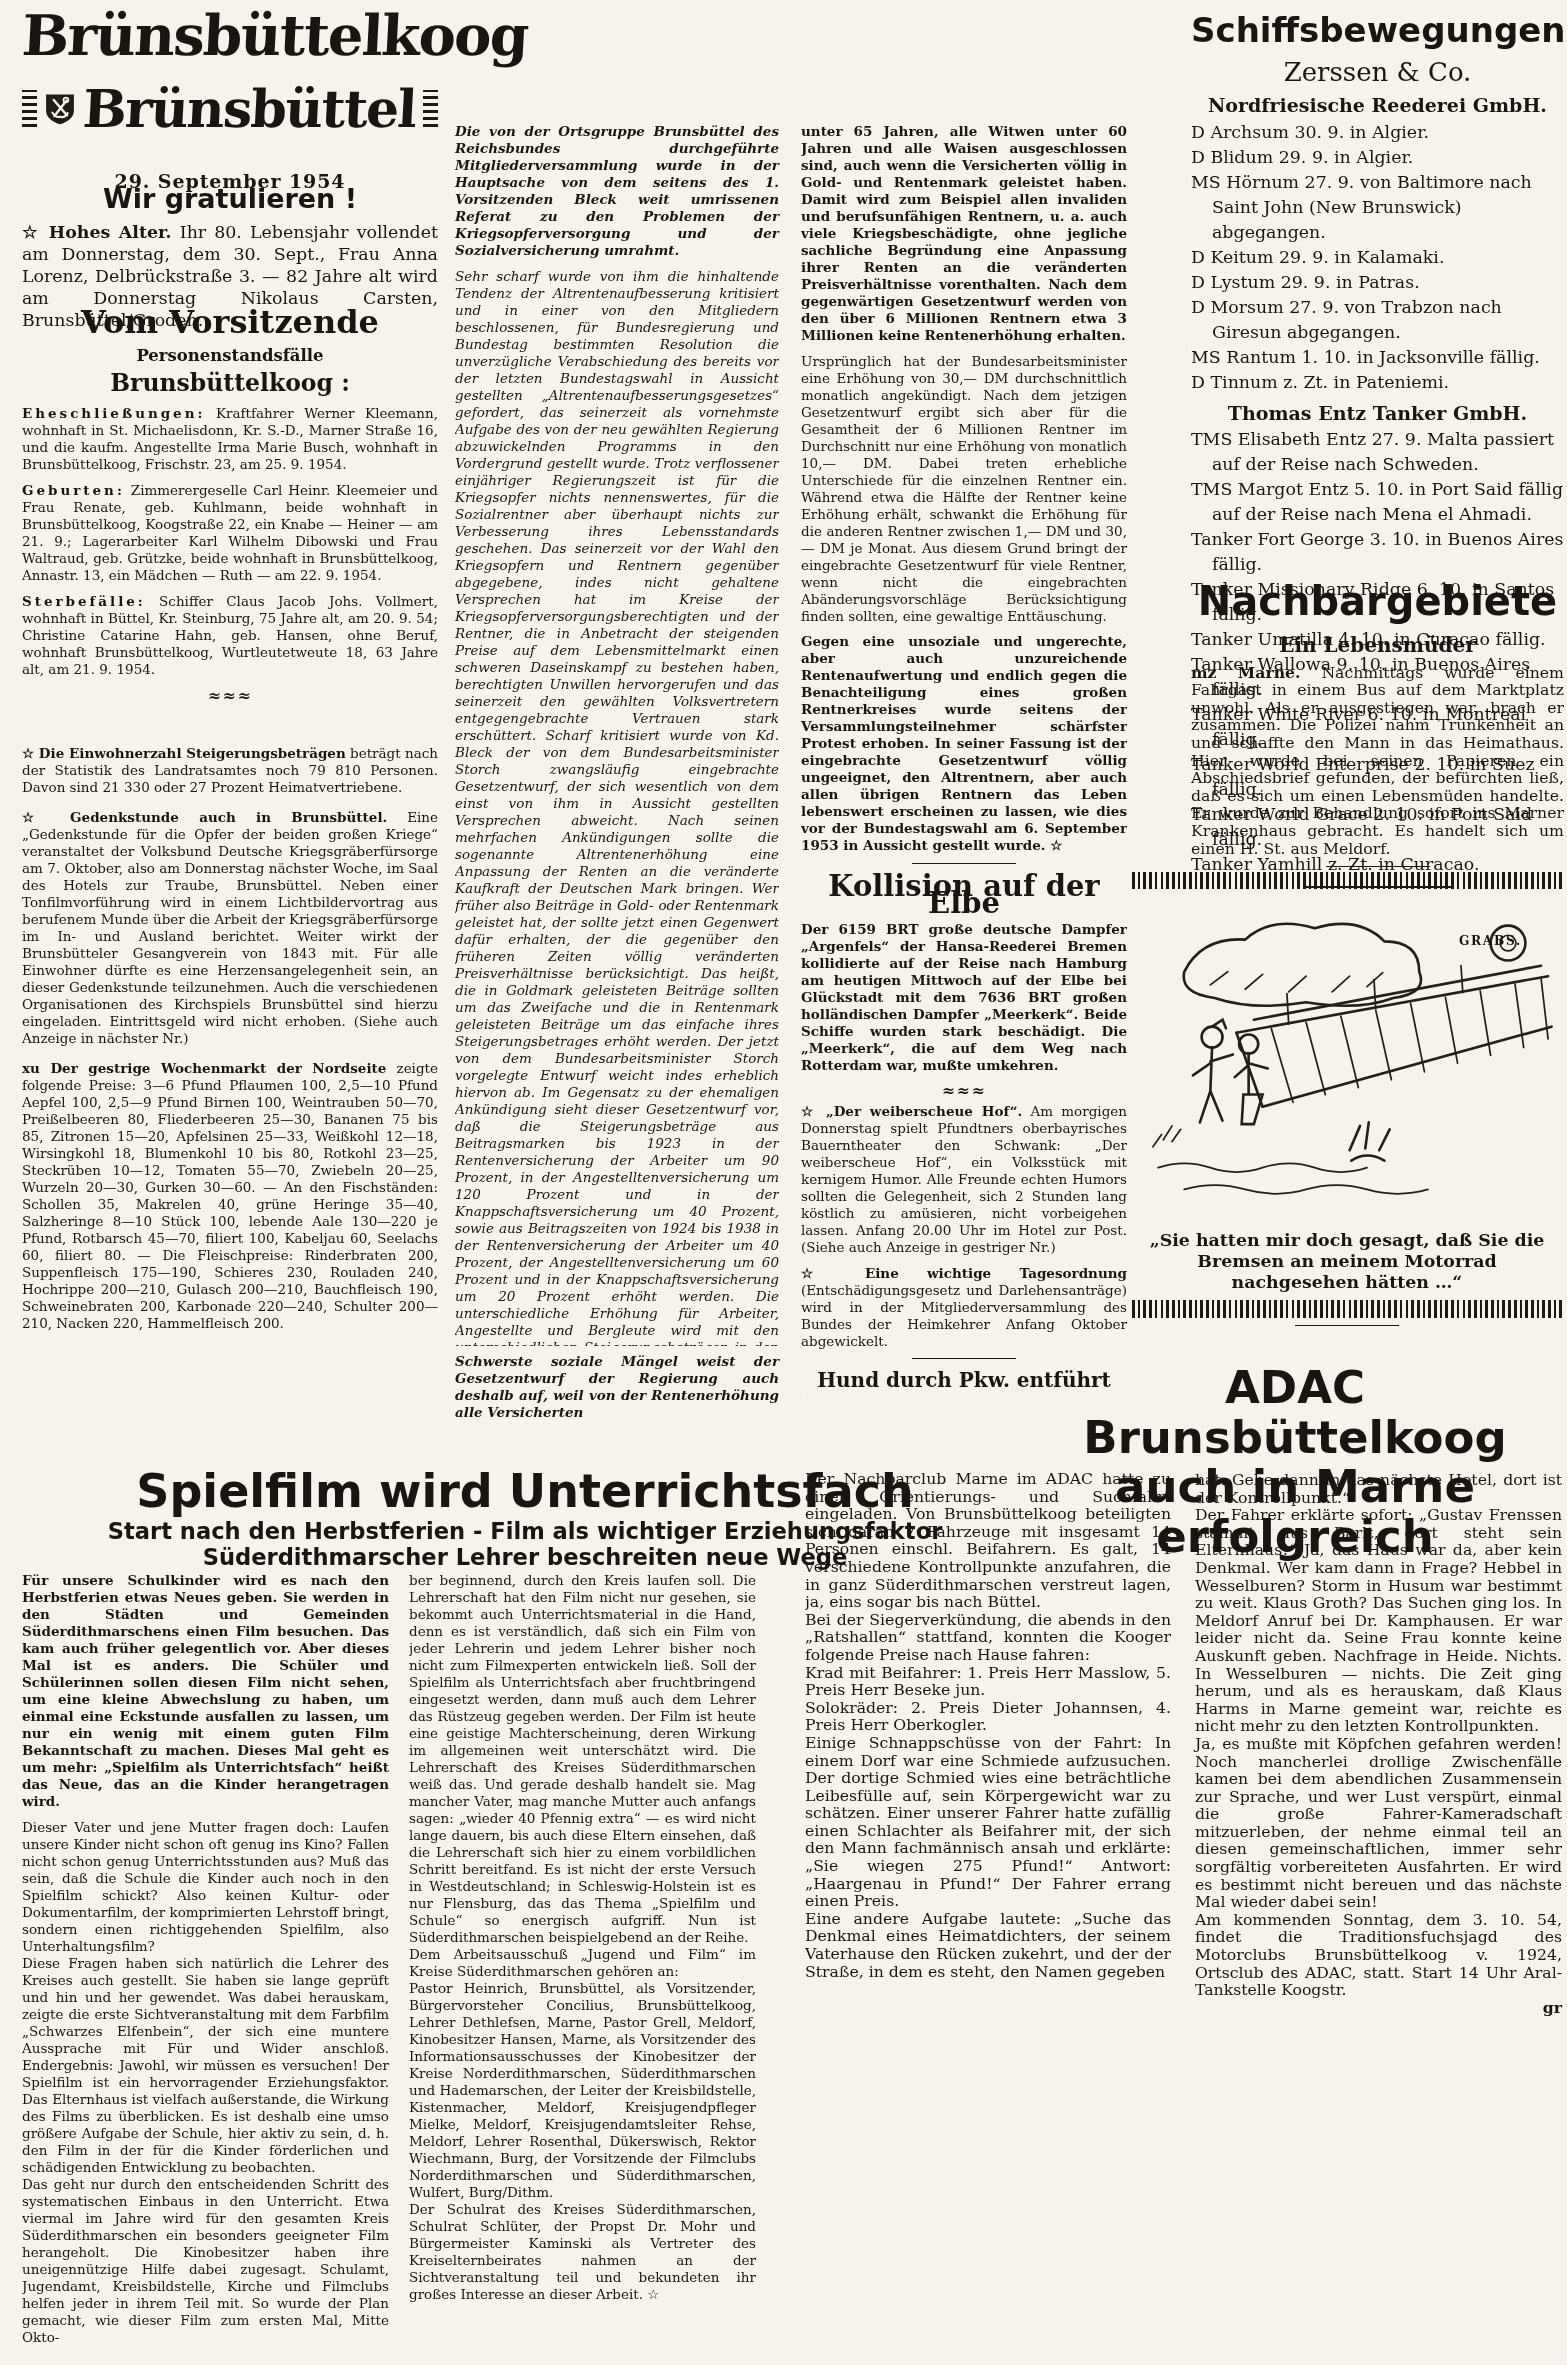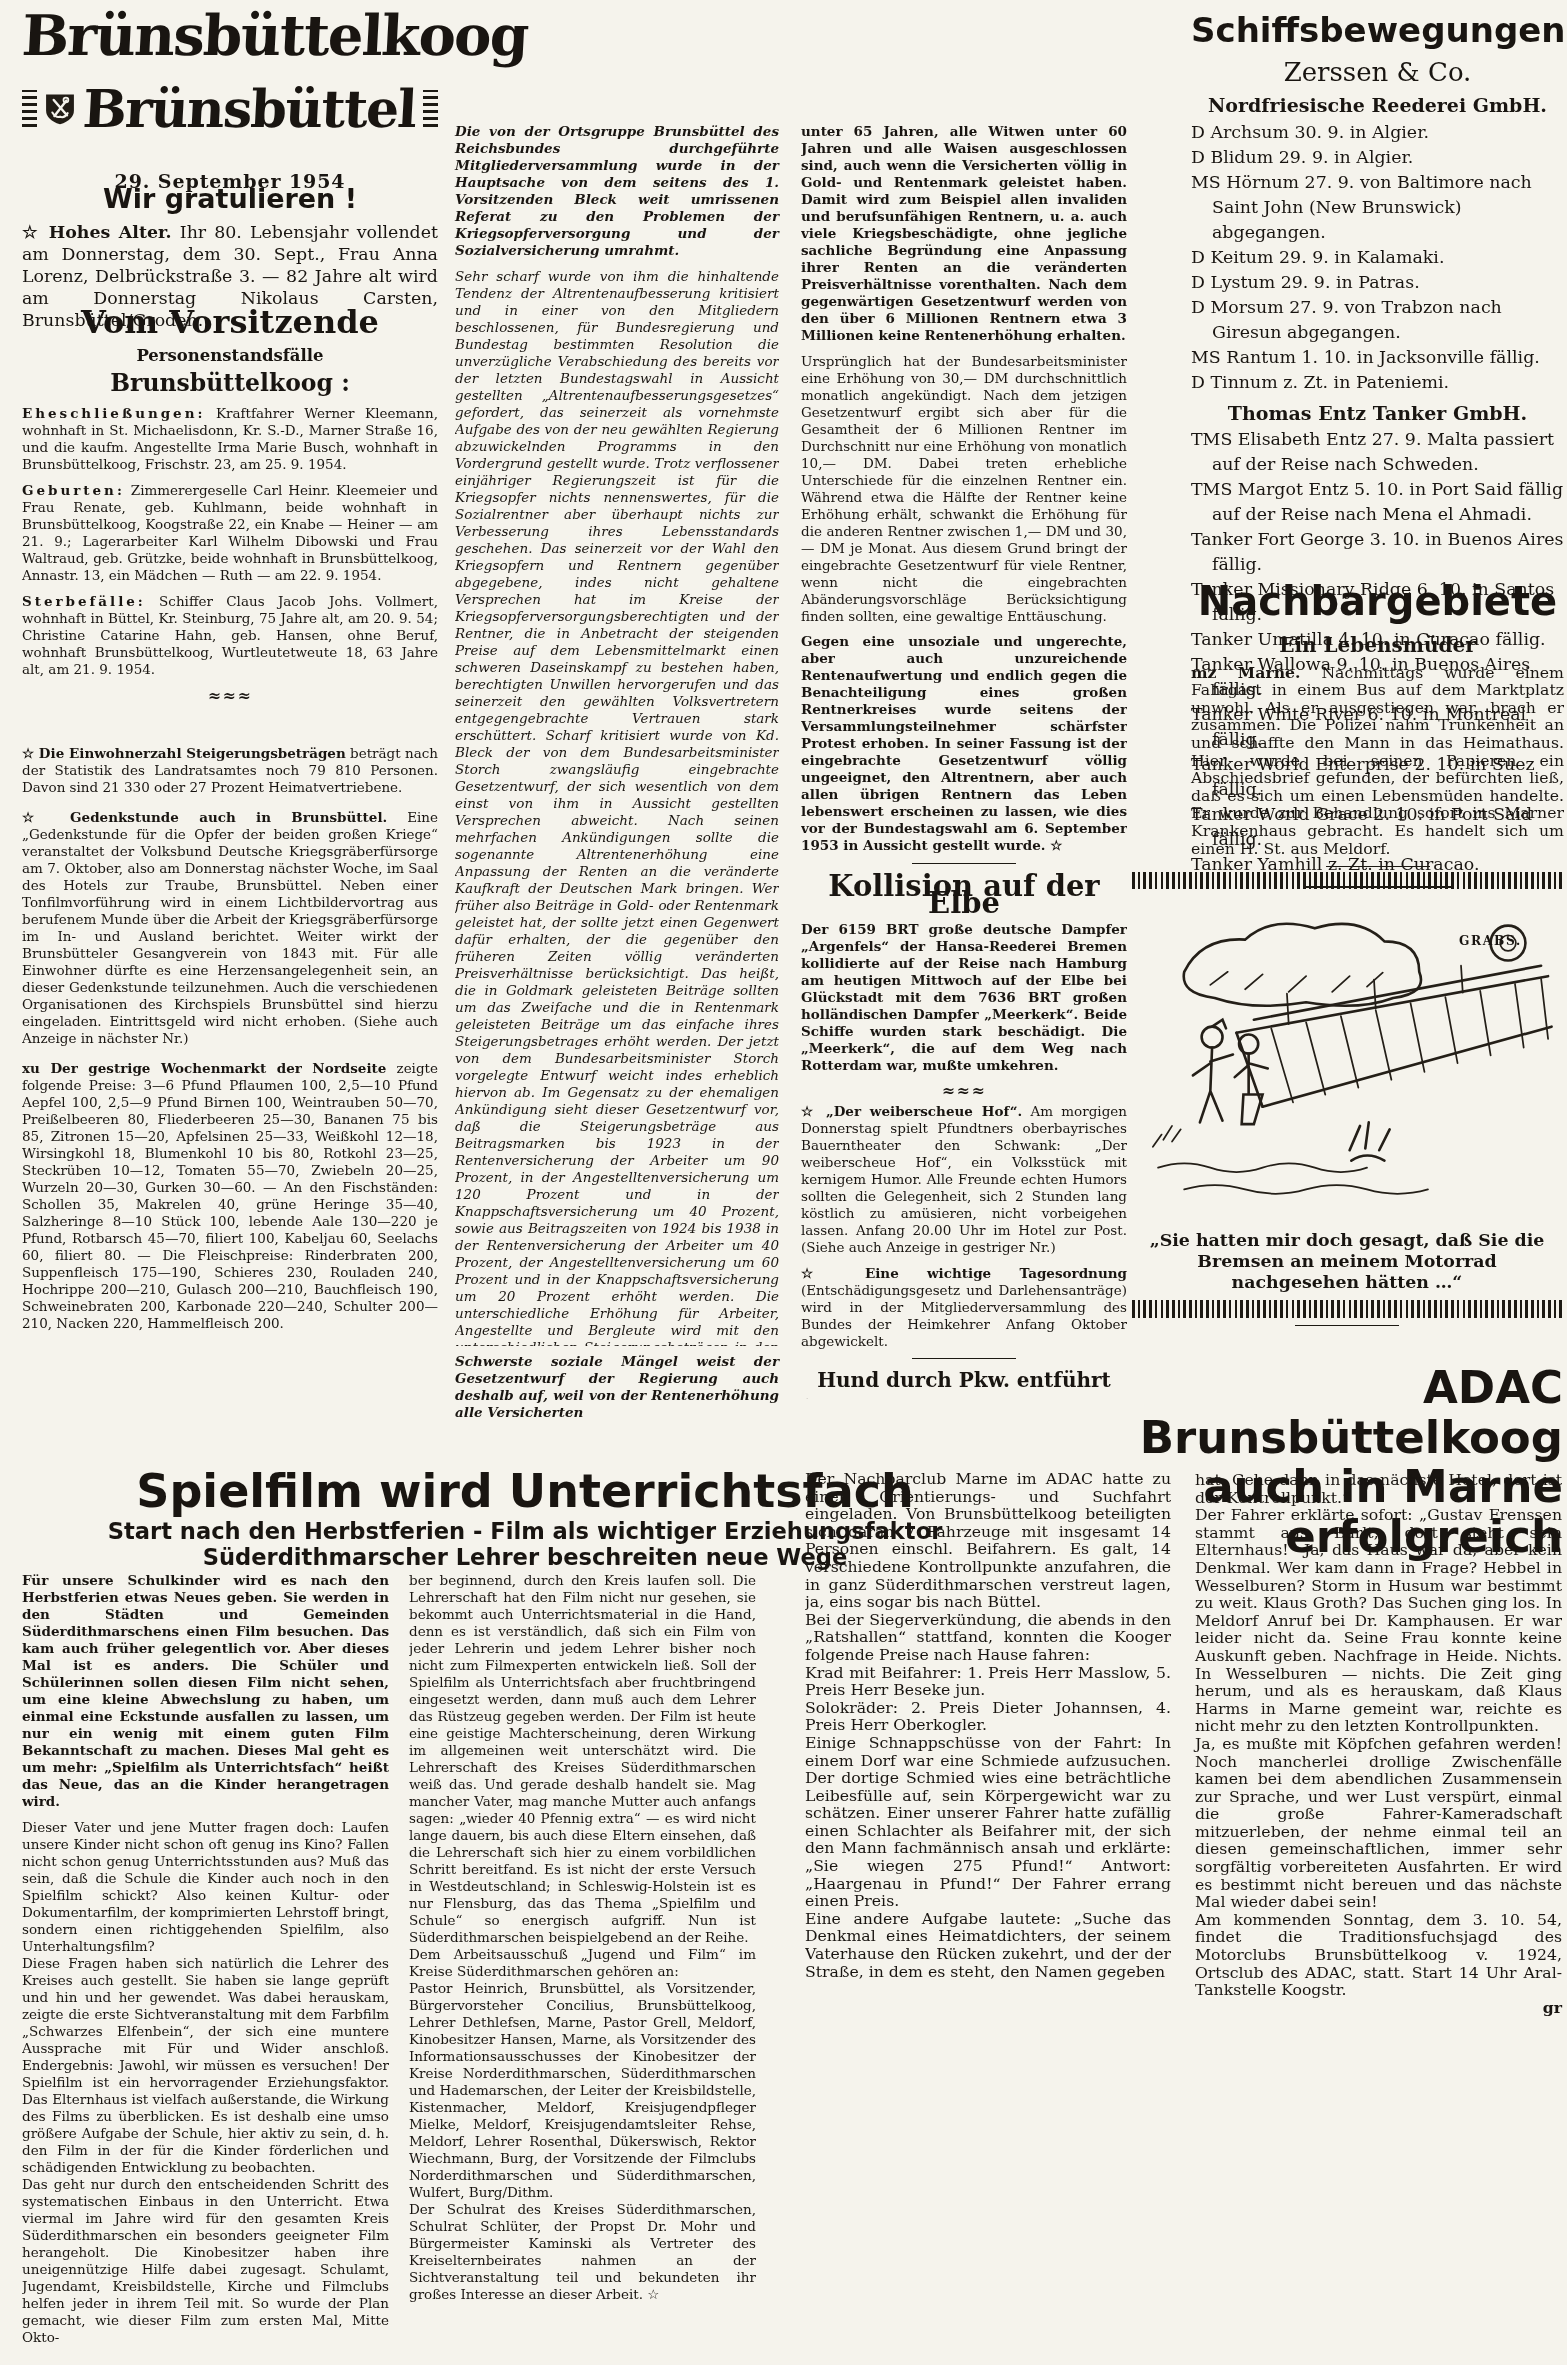--- a/index.html
+++ b/index.html
@@ -53,21 +53,21 @@
   #ships p{margin:0;padding-left:21px;text-indent:-21px;}
   
   #nachbar{left:1191px;top:578px;width:373px;}
   #nachbar .h1{font-family:"DejaVu Sans",sans-serif;font-weight:bold;font-size:40px;margin-bottom:8.7px;}
   #nachbar .h2{font-size:20px;font-weight:bold;margin-bottom:7px;}
   
   #cartoon{left:1132px;top:872px;width:430px;}
   #cartoon .cap{font-weight:bold;font-size:17.4px;line-height:21px;text-align:center;margin:7px 12.2px;}
   #cartoon .sig{position:absolute;right:40px;top:45px;font-size:12.2px;font-weight:bold;letter-spacing:1.7px;}
   
-  #adac-head{left:1027px;top:1363px;width:536px;font-family:"DejaVu Sans",sans-serif;font-weight:bold;font-size:45px;line-height:1.1;text-align:right;}
+  #adac-head{left:1027px;top:1363px;width:536px;font-family:"DejaVu Sans",sans-serif;font-weight:bold;font-size:45px;line-height:1.1;}
   #adac1{left:805px;top:1470px;width:366px;height:879px;overflow:hidden;}
   #adac2{left:1195px;top:1471px;width:367px;}
   .byline{text-align:right;font-weight:bold;}
   
   #spiel-head{left:22px;top:1464px;width:1006px;}
   #spiel-head .h1{font-family:"DejaVu Sans",sans-serif;font-weight:bold;font-size:46px;}
   #spiel-head .s{font-family:"DejaVu Sans",sans-serif;font-weight:bold;font-size:22.6px;line-height:26px;}
   #spiel1{left:22px;top:1572px;width:367px;height:793px;overflow:hidden;}
   #spiel2{left:409px;top:1572px;width:347px;height:793px;overflow:hidden;}
   svg .ln{stroke:#241f18;stroke-width:3;fill:none;stroke-linecap:round;}

